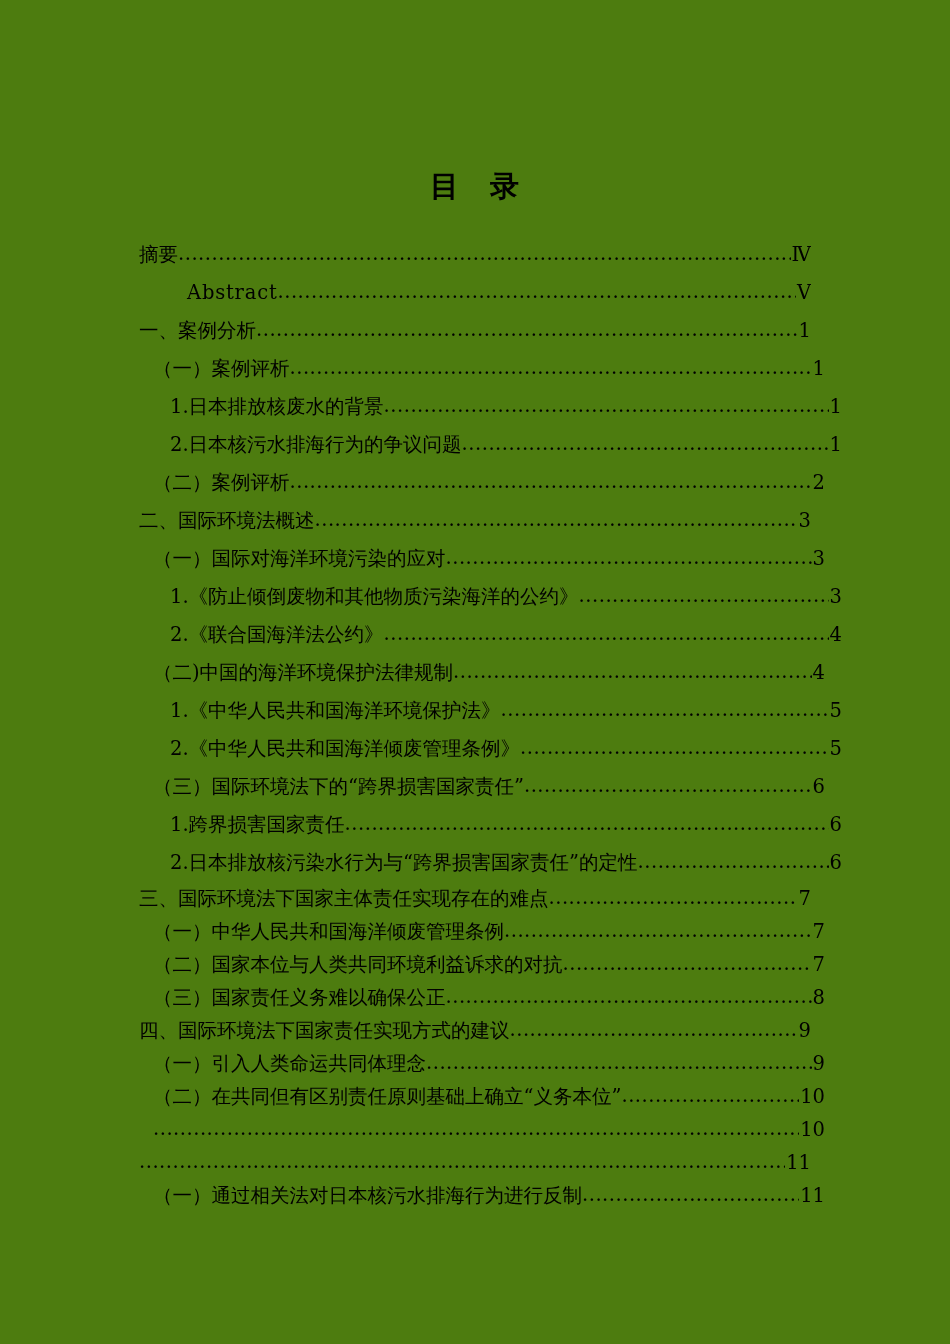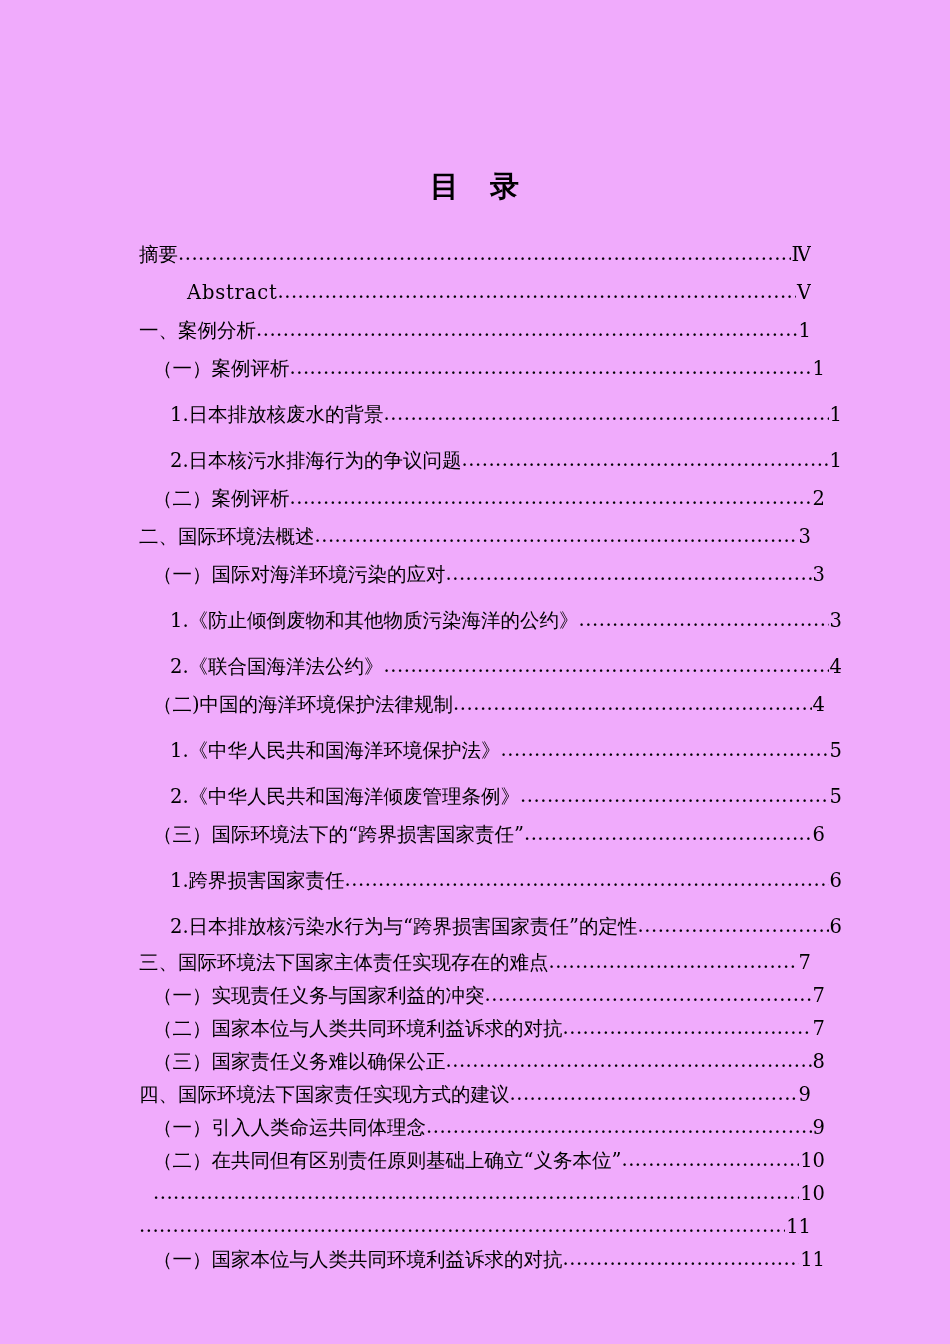--- a/index.html
+++ b/index.html
@@ -15,21 +15,21 @@
     font-family: "DejaVu Serif", "Liberation Serif", serif;
     color: #000000;
     -webkit-font-smoothing: antialiased;
   }
 
   .page {
     position: absolute;
     left: 0; top: 0;
     width: 950px;
     height: 1344px;
-    background: #f0abfc;
+    background: #4d7c0f;
   }
 
   
   .toc-title {
     position: absolute;
     left: 0;
     top: 166px;
     width: 950px;
     text-align: center;
     font-family: "DejaVu Sans", "Liberation Sans", sans-serif;
@@ -85,21 +85,21 @@
   .toc-entry .pageno {
     flex: 0 0 auto;
     padding-left: 1px;
     font-family: "DejaVu Serif", "Liberation Serif", serif;
     white-space: pre;
   }
 
   
   .lvl0 { padding-left: 0px; }
   .lvl1 { padding-left: 14px; }
-  .lvl2 { padding-left: 31px; margin-top: 8px; }
+  .lvl2 { padding-left: 31px; }
 
   
   .latin .label { font-family: "DejaVu Serif", "Liberation Serif", serif; letter-spacing: 0.8px; margin-left: 48px; }
 </style>
 </head>
 <body>
 
 <div class="page">
 
   <div class="toc-title">目　录</div>
@@ -189,21 +189,21 @@
         <span class="label">2.日本排放核污染水行为与“跨界损害国家责任”的定性</span>
         <span class="leader">...........................................................................................................................................................................................................................</span>
         <span class="pageno">6</span>
       </div>
       <div class="toc-entry lvl0 tight">
         <span class="label">三、国际环境法下国家主体责任实现存在的难点</span>
         <span class="leader">...........................................................................................................................................................................................................................</span>
         <span class="pageno">7</span>
       </div>
       <div class="toc-entry lvl1 tight">
-        <span class="label">（一）实现责任义务与国家利益的冲突</span>
+        <span class="label">（一）中华人民共和国海洋倾废管理条例</span>
         <span class="leader">...........................................................................................................................................................................................................................</span>
         <span class="pageno">7</span>
       </div>
       <div class="toc-entry lvl1 tight">
         <span class="label">（二）国家本位与人类共同环境利益诉求的对抗</span>
         <span class="leader">...........................................................................................................................................................................................................................</span>
         <span class="pageno">7</span>
       </div>
       <div class="toc-entry lvl1 tight">
         <span class="label">（三）国家责任义务难以确保公正</span>
@@ -227,19 +227,19 @@
       </div>
       <div class="toc-entry lvl1 tight">
         <span class="leader">...........................................................................................................................................................................................................................</span>
         <span class="pageno">10</span>
       </div>
       <div class="toc-entry lvl0 tight">
         <span class="leader">...........................................................................................................................................................................................................................</span>
         <span class="pageno">11</span>
       </div>
       <div class="toc-entry lvl1 tight">
-        <span class="label">（一）国家本位与人类共同环境利益诉求的对抗</span>
+        <span class="label">（一）通过相关法对日本核污水排海行为进行反制</span>
         <span class="leader">...........................................................................................................................................................................................................................</span>
         <span class="pageno">11</span>
       </div>
     </div>
 
 </div>
 
 </body></html>

